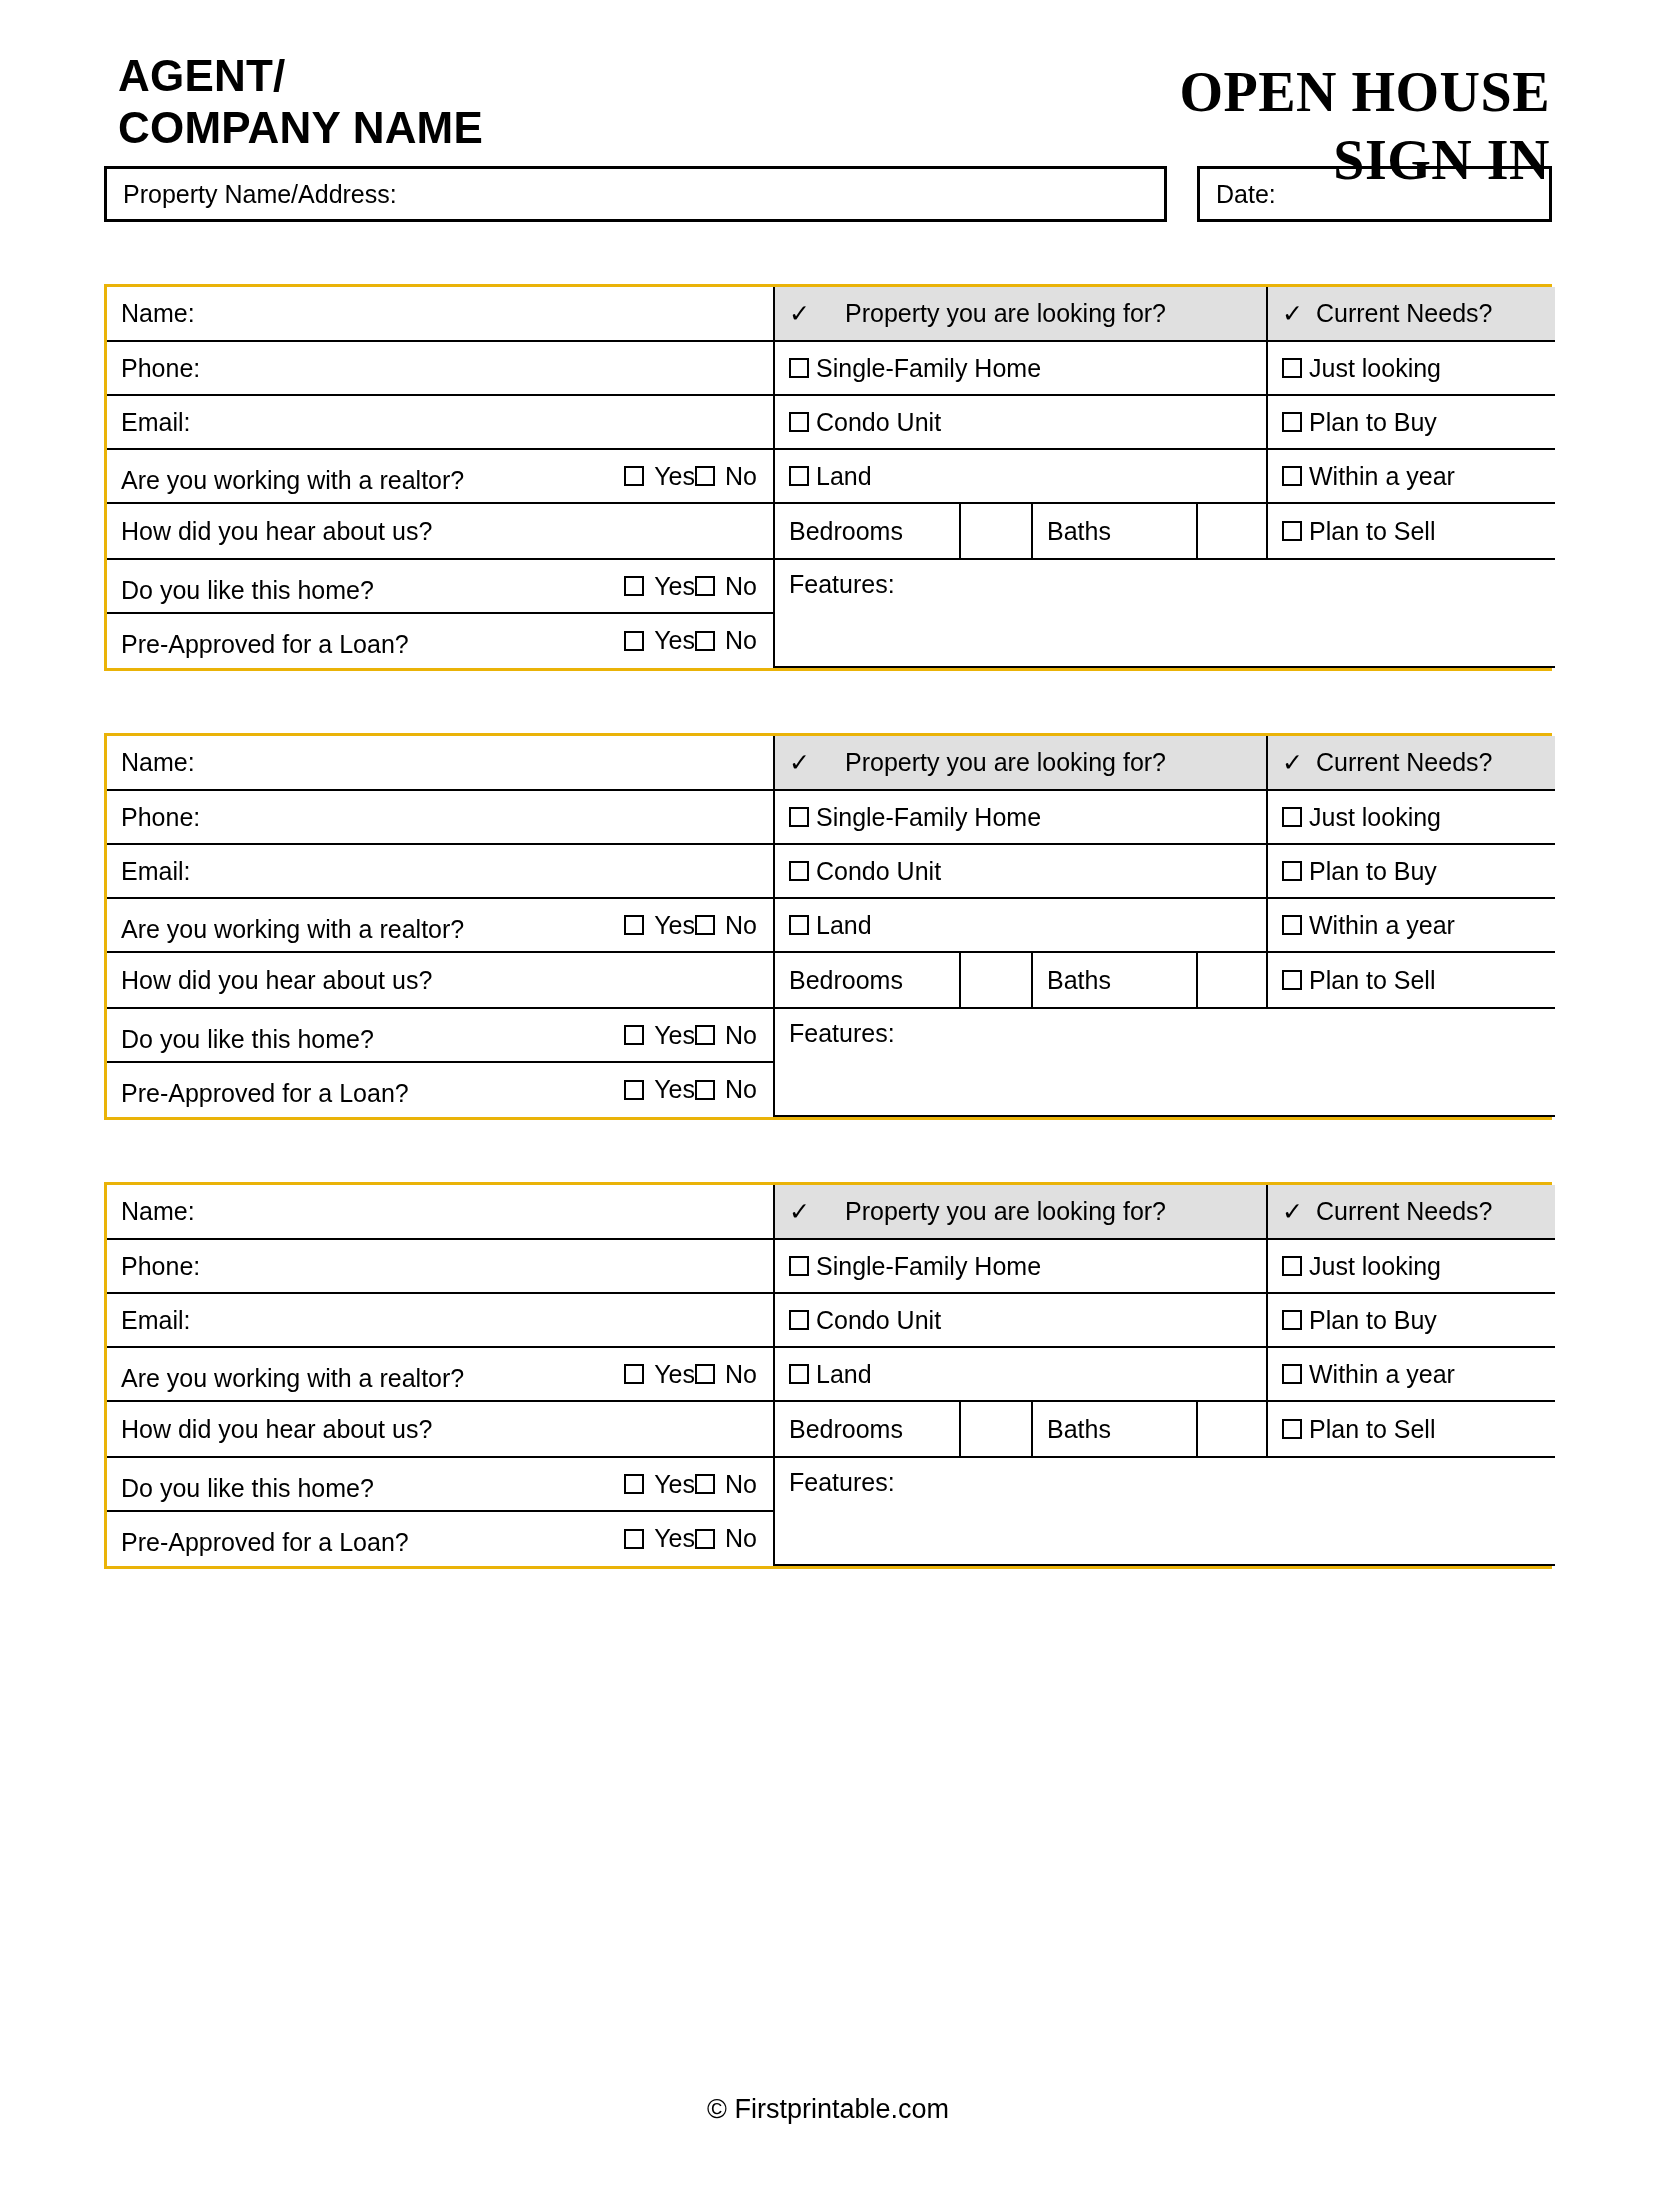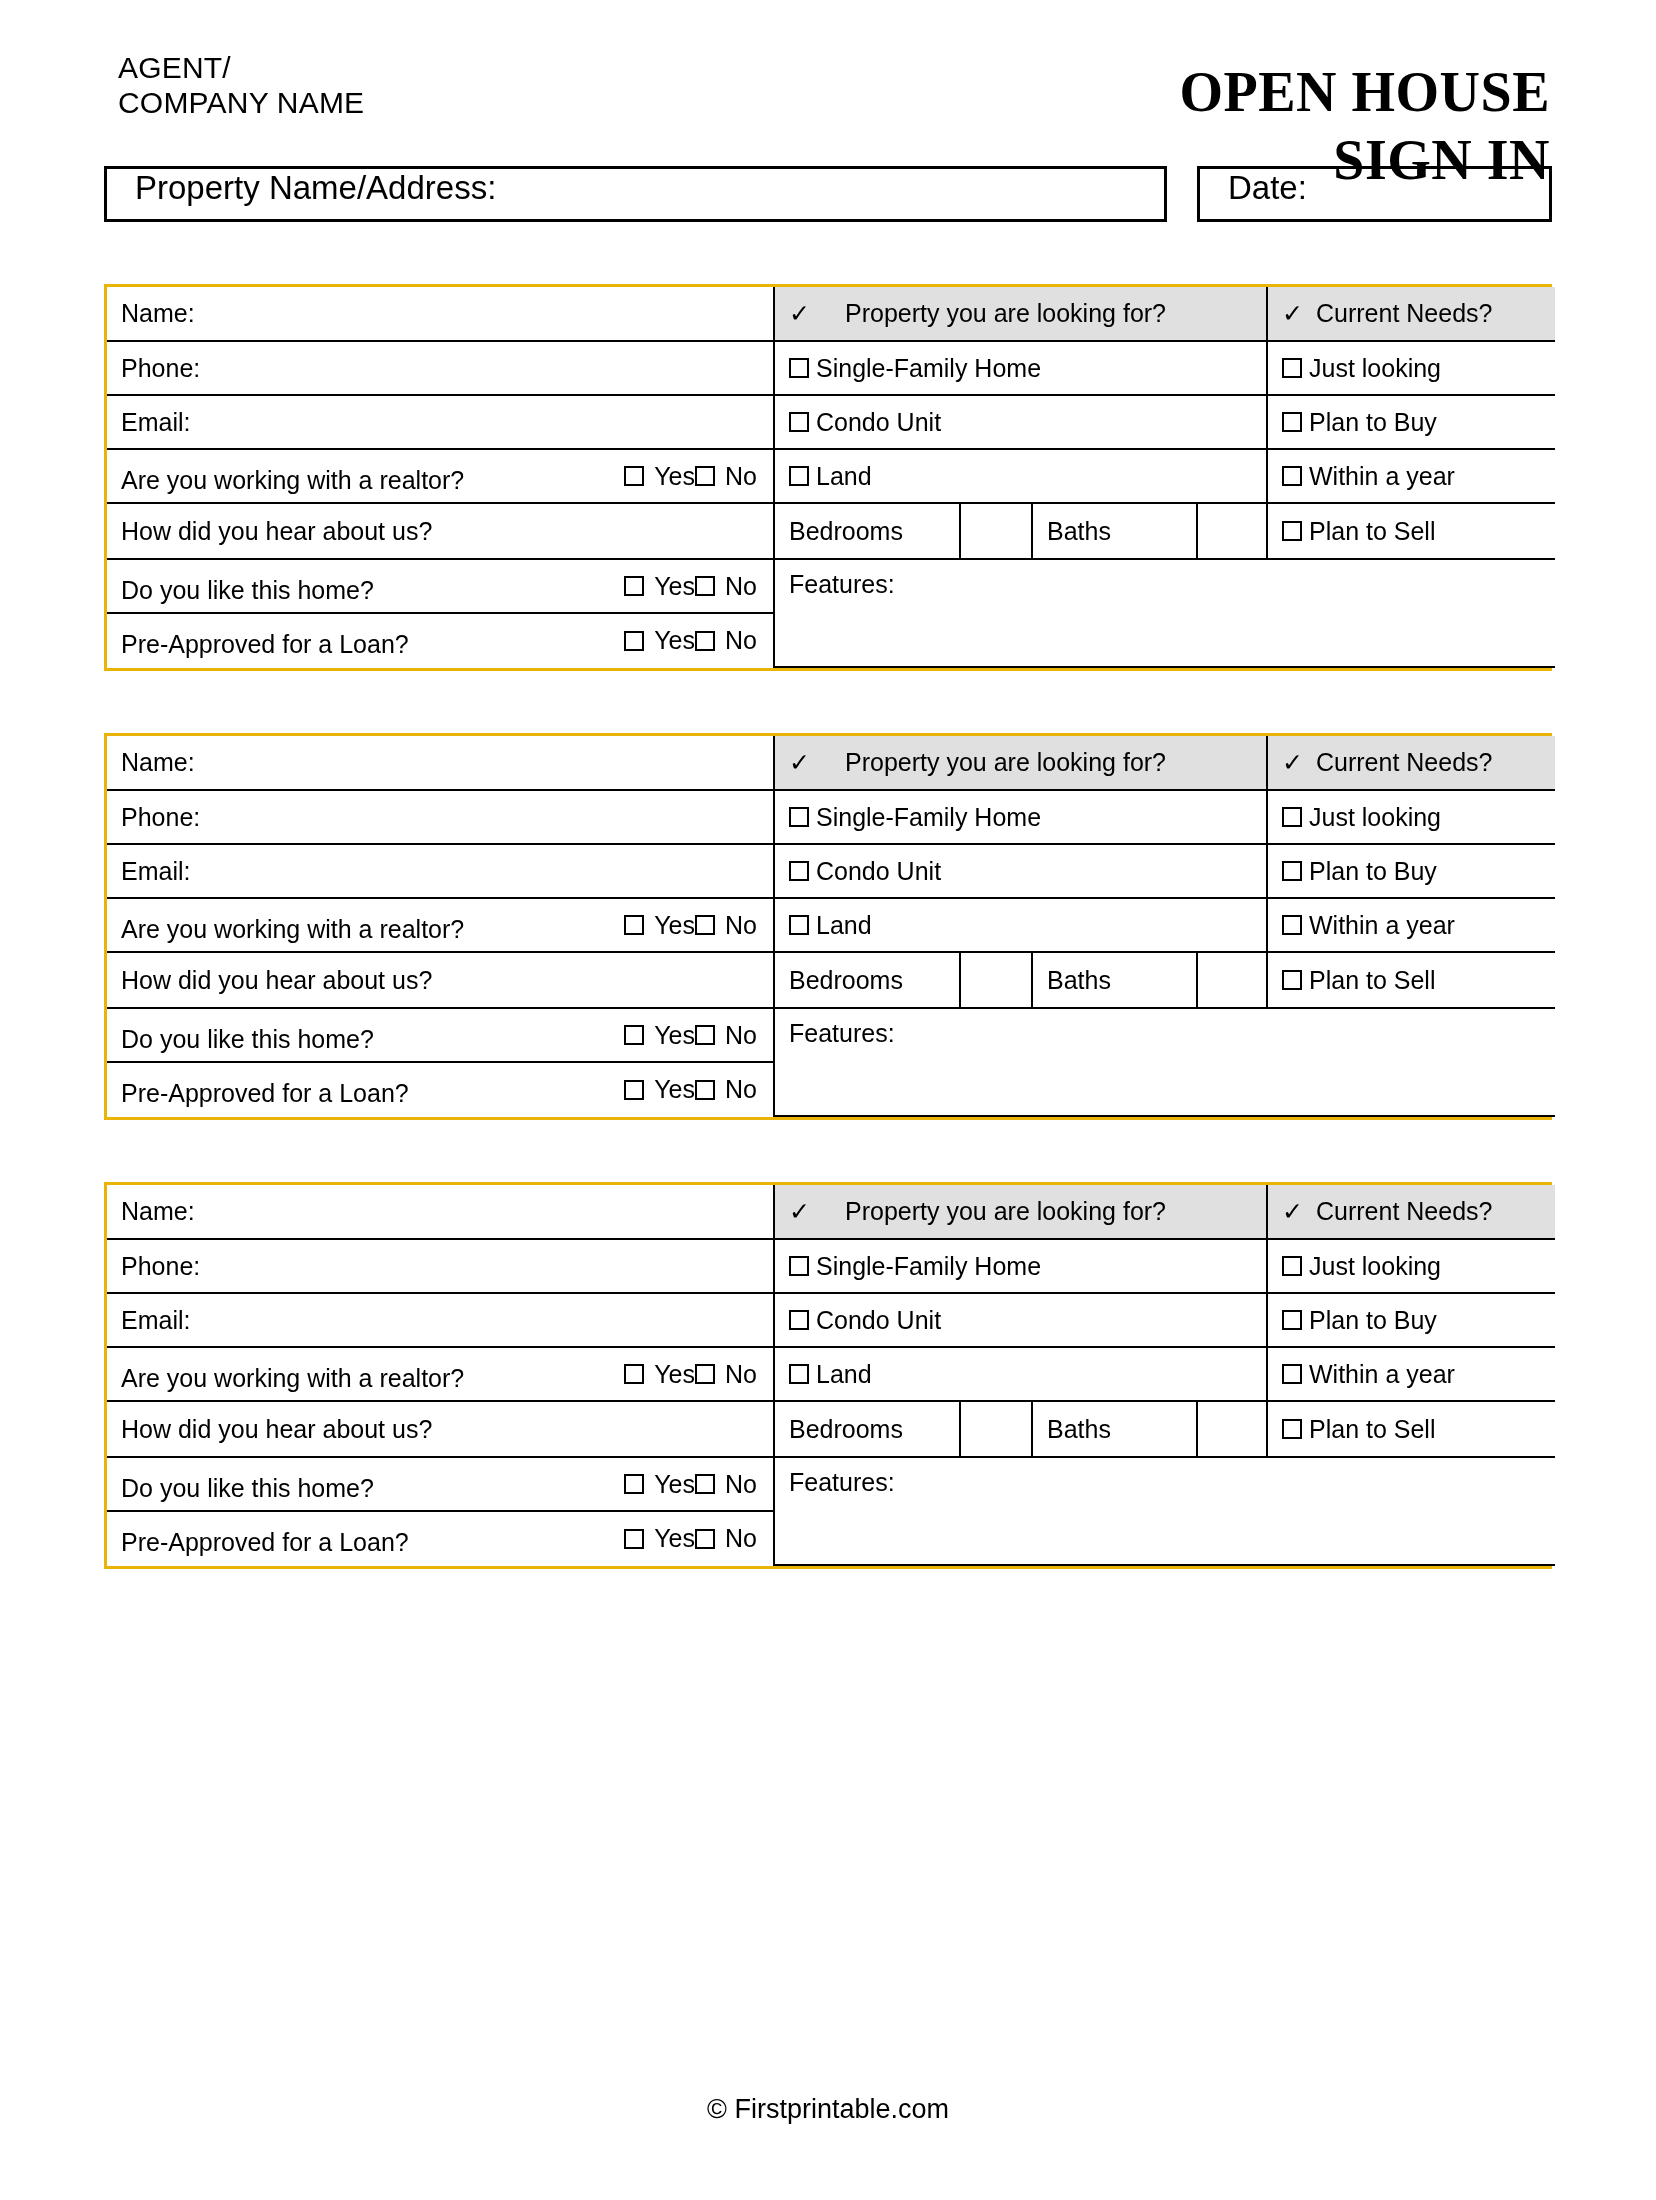--- a/index.html
+++ b/index.html
@@ -27,23 +27,23 @@
   .masthead {
     position: relative;
     height: 150px;
     padding-top: 48px;
     box-sizing: border-box;
   }
   .company-title {
     position: absolute;
     left: 14px;
     top: 50px;
-    font-size: 30px;
+    font-size: 44px;
     line-height: 1.18;
-    font-weight: 400;
+    font-weight: 700;
     letter-spacing: 0.2px;
     white-space: pre-line;
   }
   .doc-title {
     position: absolute;
     right: 2px;
     top: 58px;
     text-align: right;
     font-family: "Liberation Serif", serif;
     font-weight: 700;
@@ -57,23 +57,23 @@
   .propbar {
     display: flex;
     gap: 30px;
     margin-top: 16px;
   }
   .propbar .box {
     border: 3px solid #000;
     box-sizing: border-box;
     height: 56px;
     display: flex;
-    align-items: flex-start;
-    padding-left: 28px;
-    font-size: 33px;
+    align-items: center;
+    padding-left: 16px;
+    font-size: 25px;
   }
   .propbar .prop-box { flex: 0 0 1063px; }
   .propbar .date-box { flex: 1 1 auto; }
 
   
   .record {
     margin-top: 62px;
     border: 3px solid #eab308;
     box-sizing: border-box;
     width: 1448px;

